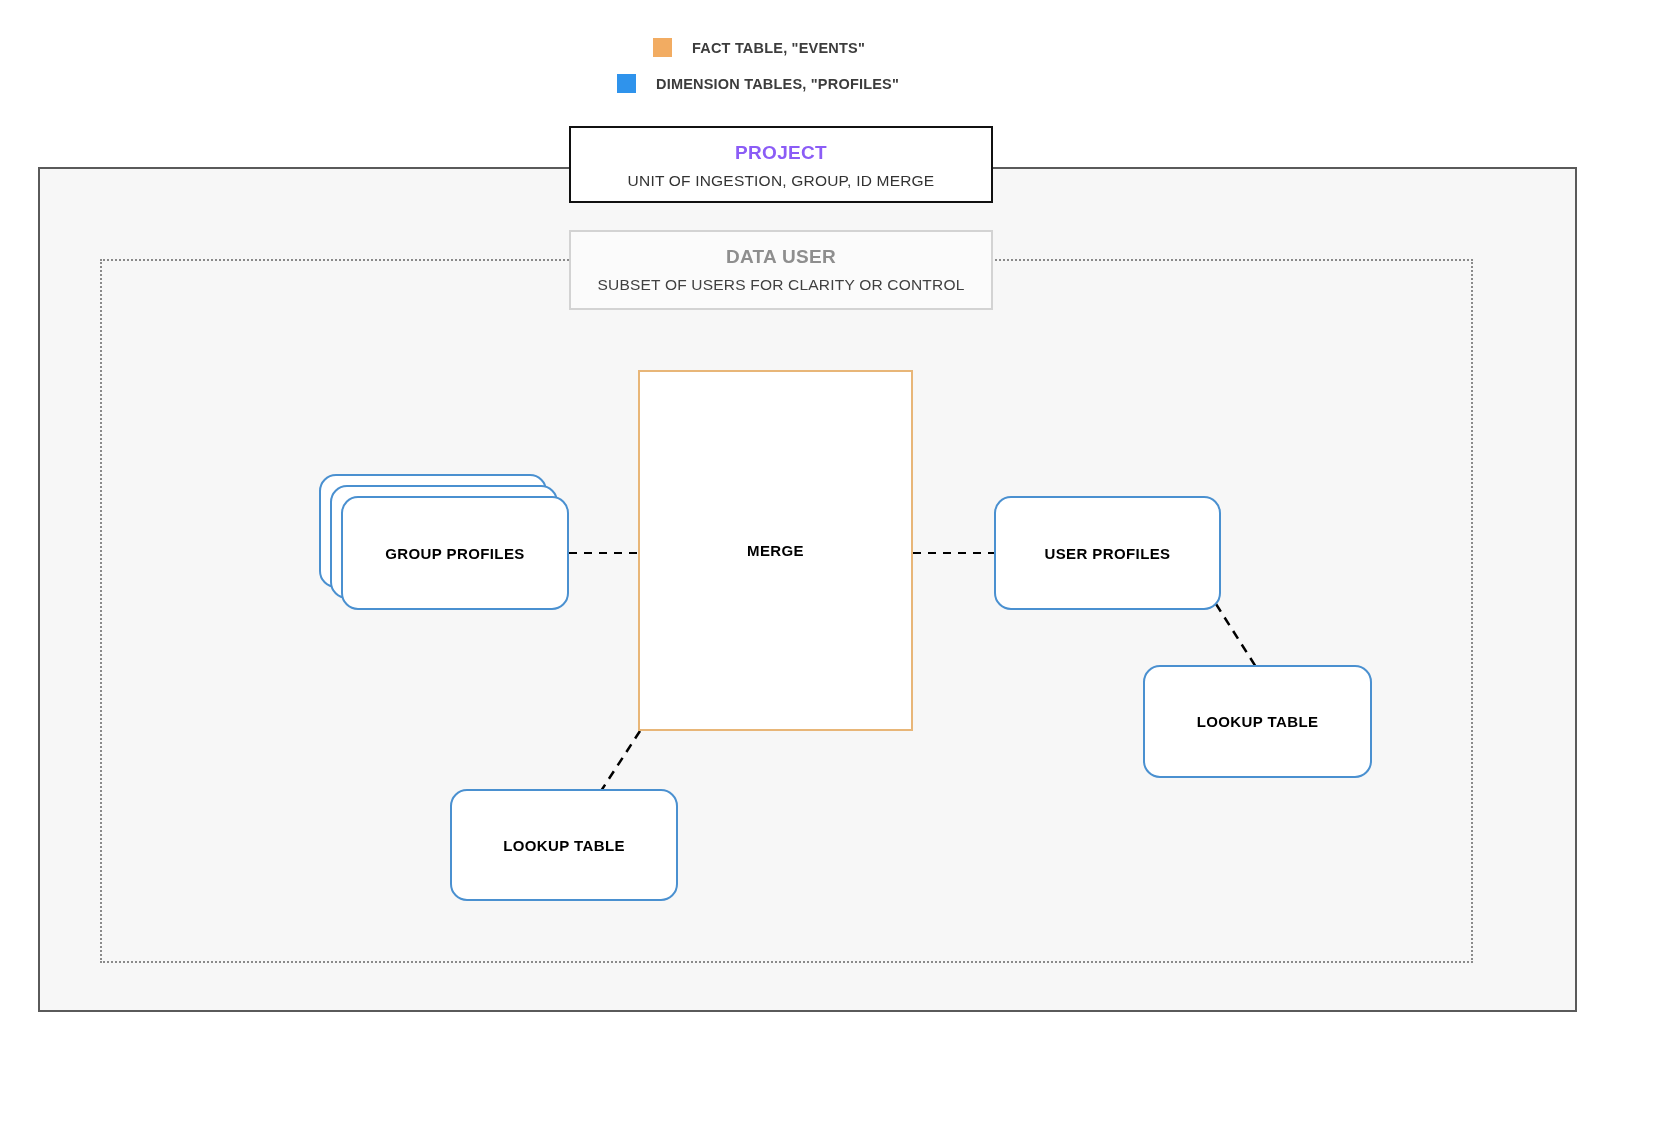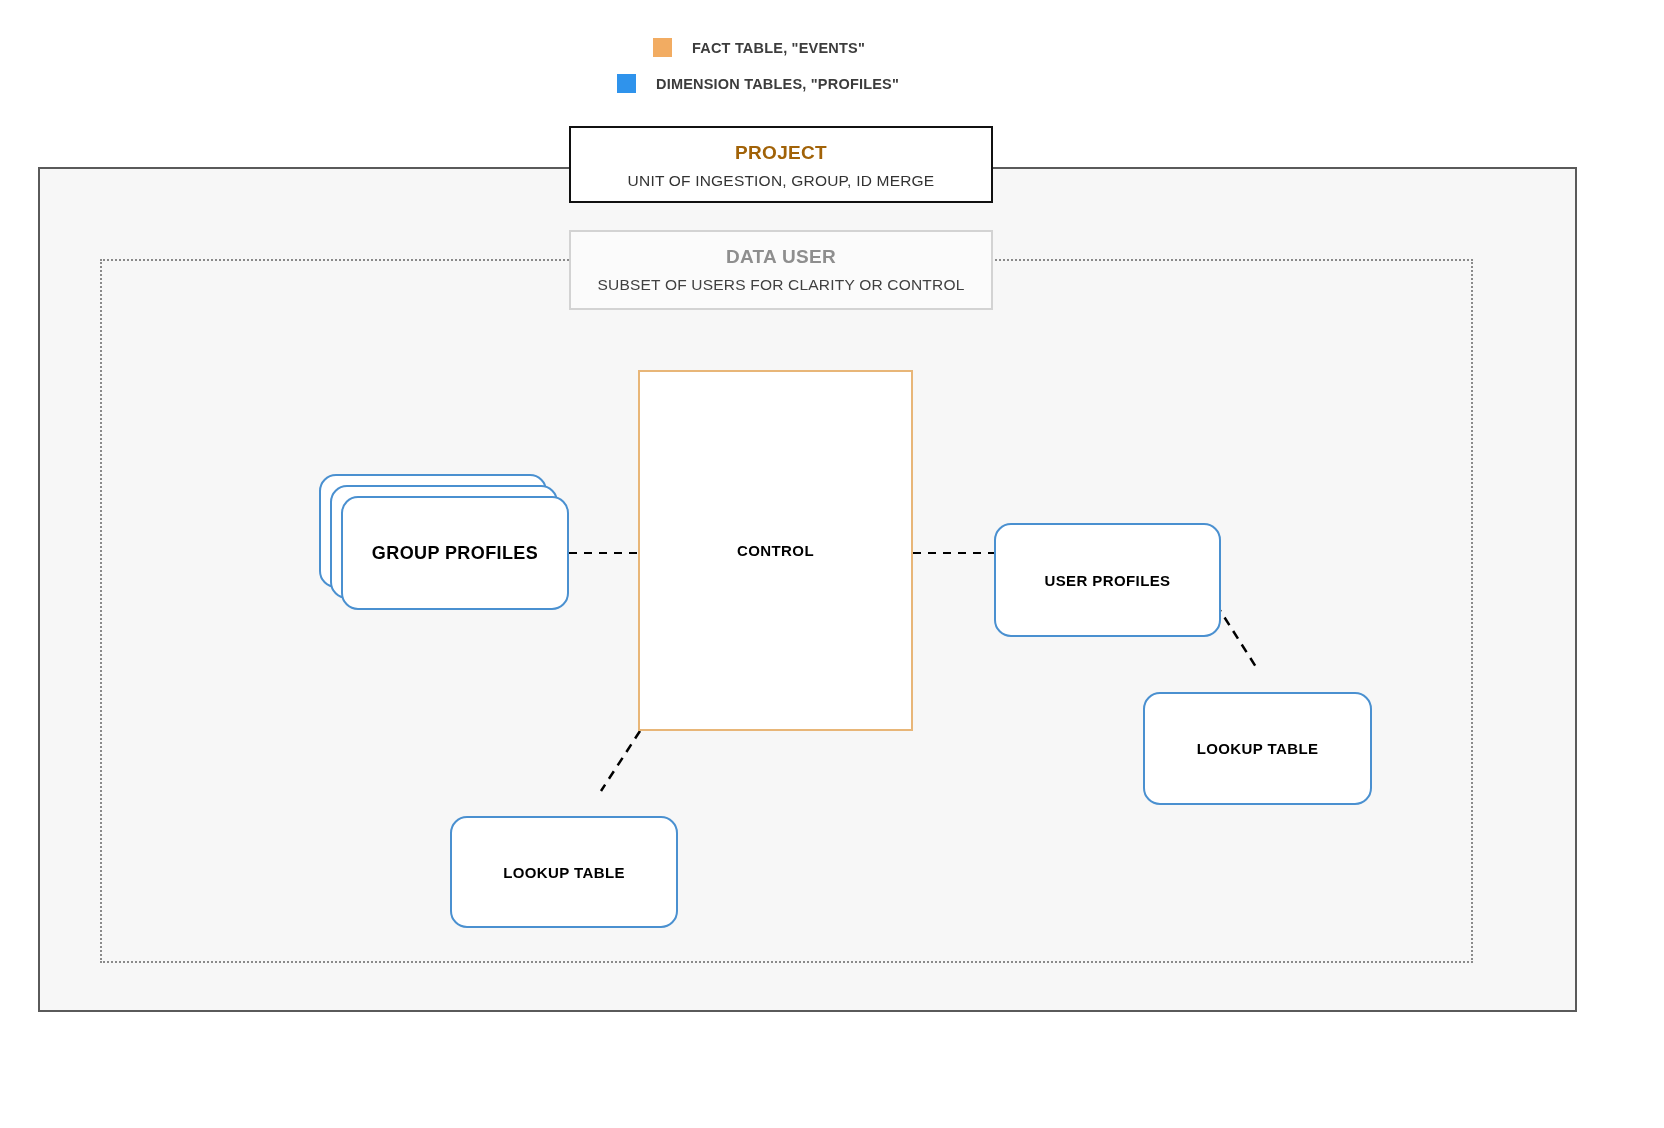--- a/index.html
+++ b/index.html
@@ -93,21 +93,21 @@
     line-height: 1.35;
     margin-top: 6px;
   }
   .banner.project {
     left: 569px;
     top: 126px;
     width: 424px;
     height: 77px;
     border: 2px solid #111111;
   }
-  .banner.project .banner-title { color: #a16207; }
+  .banner.project .banner-title { color: #8b5cf6; }
   .banner.project .banner-sub   { color: #333333; }
 
   .banner.dataview {
     left: 569px;
     top: 230px;
     width: 424px;
     height: 80px;
     border: 2px solid #d3d3d3;
     background: #fbfbfb;
   }
@@ -138,21 +138,20 @@
     top: 370px;
     width: 275px;
     height: 361px;
     border: 2px solid #e8b678;
   }
 
   
   .node.dim {
     border: 2.5px solid #4a90d0;
     border-radius: 17px;
-    margin-top: 27px;
   }
 
   .node.user-profiles {
     left: 994px;
     top: 496px;
     width: 227px;
     height: 114px;
   }
   .node.lookup-right {
     left: 1143px;
@@ -184,21 +183,21 @@
     width: 228px;
     height: 114px;
     display: flex;
     align-items: center;
     justify-content: center;
   }
   .stack .card.c1 { left: 0px;  top: 0px;  }
   .stack .card.c2 { left: 11px; top: 11px; }
   .stack .card.c3 { left: 22px; top: 22px; }
   .stack .card .node-label {
-    font-size: 18px;
+    font-size: 15px;
     font-weight: bold;
     letter-spacing: 0.4px;
     color: #000000;
     white-space: nowrap;
   }
 
   
   .connectors {
     position: absolute;
     left: 0;
@@ -239,21 +238,21 @@
     <div class="banner-title">PROJECT</div>
     <div class="banner-sub">UNIT OF INGESTION, GROUP, ID MERGE</div>
   </div>
 
   <div class="banner dataview">
     <div class="banner-title">DATA USER</div>
     <div class="banner-sub">SUBSET OF USERS FOR CLARITY OR CONTROL</div>
   </div>
 
   <div class="node fact">
-    <span class="node-label">CONTROL</span>
+    <span class="node-label">MERGE</span>
   </div>
 
   <div class="stack">
     <div class="card c1"></div>
     <div class="card c2"></div>
     <div class="card c3">
       <span class="node-label">GROUP PROFILES</span>
     </div>
   </div>
 

